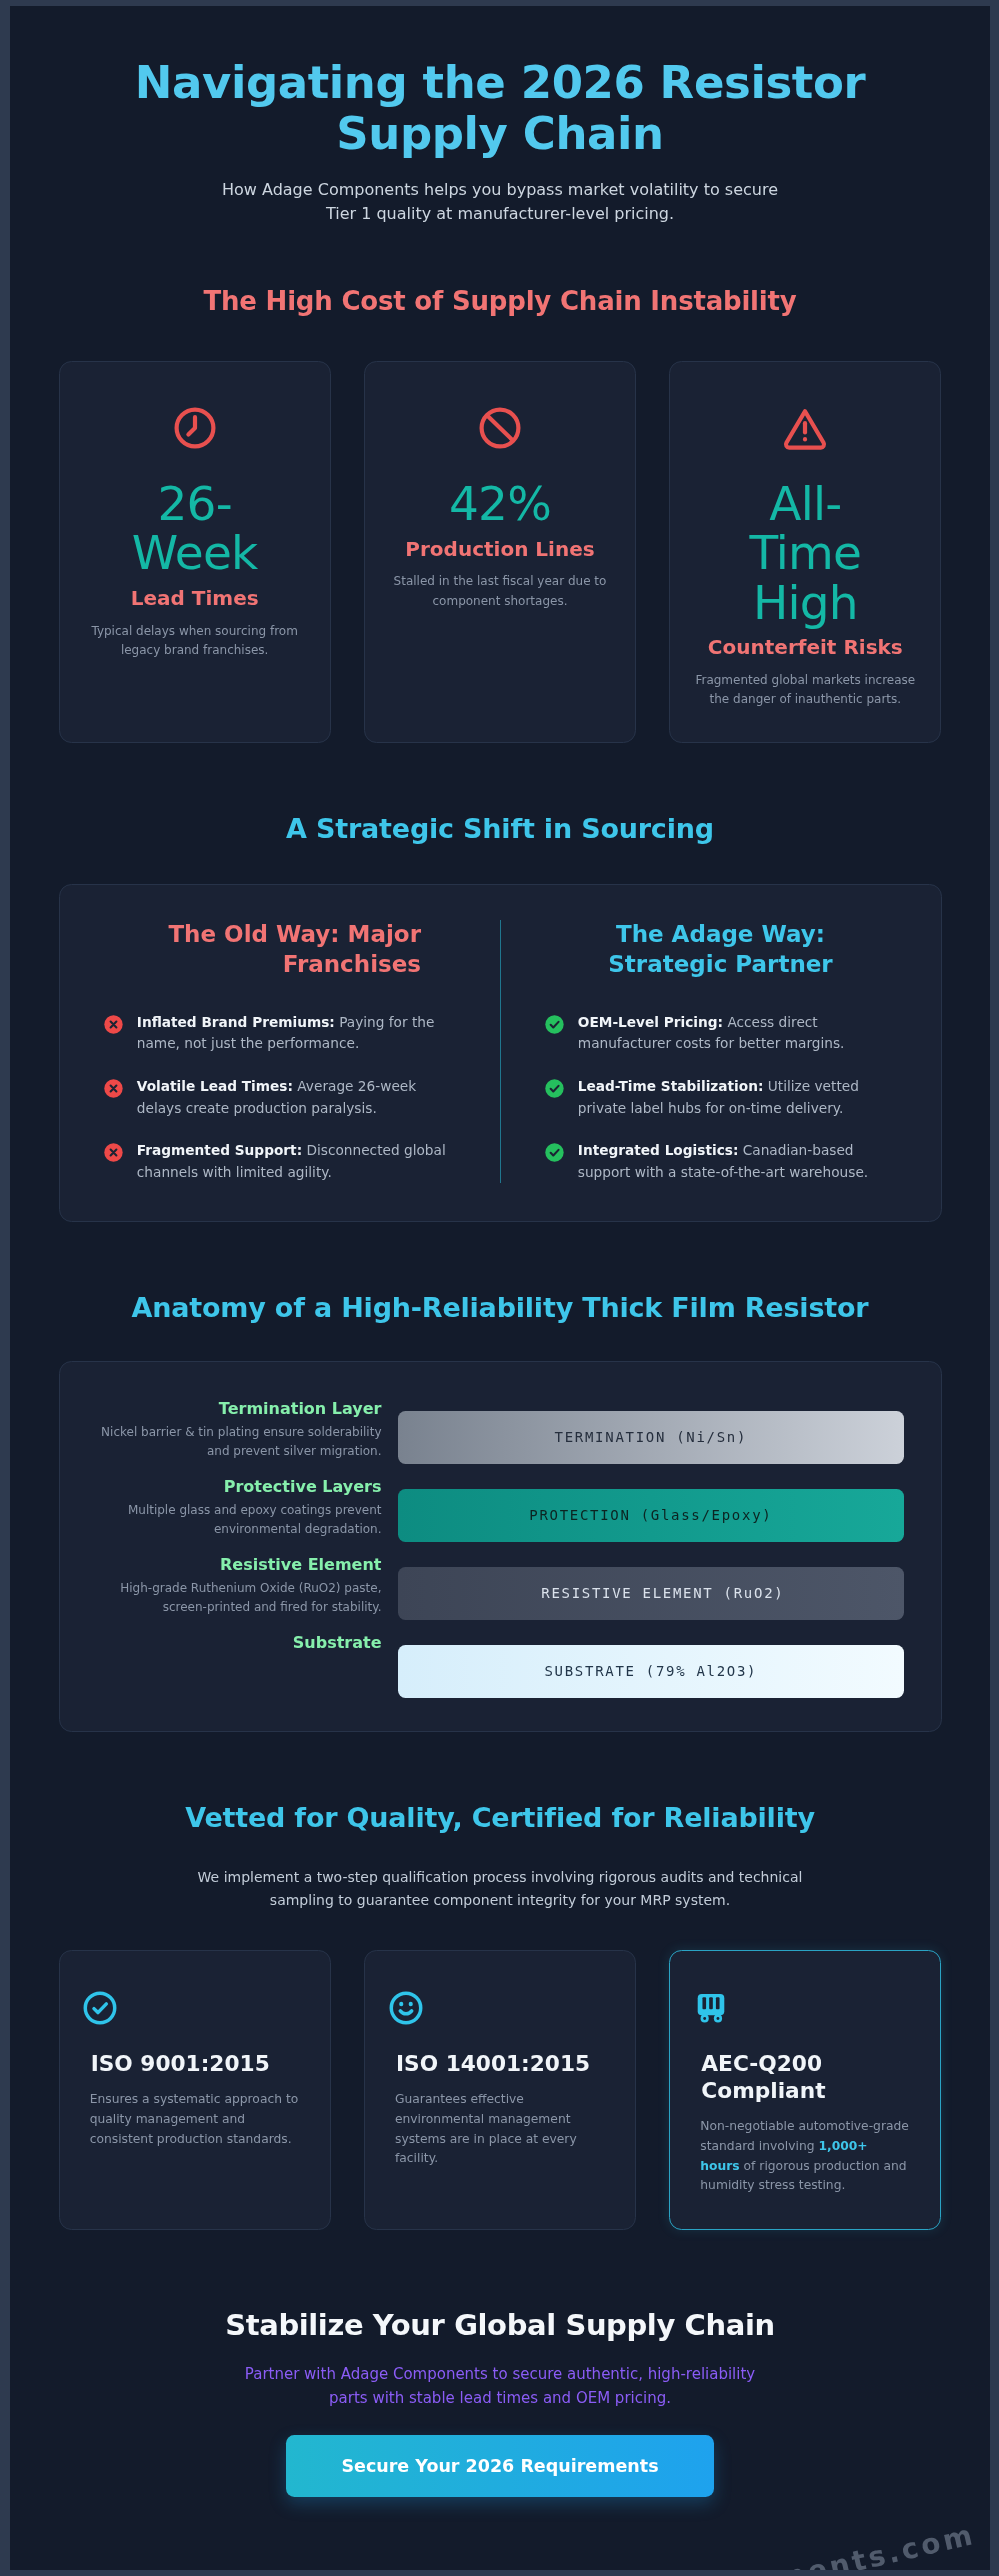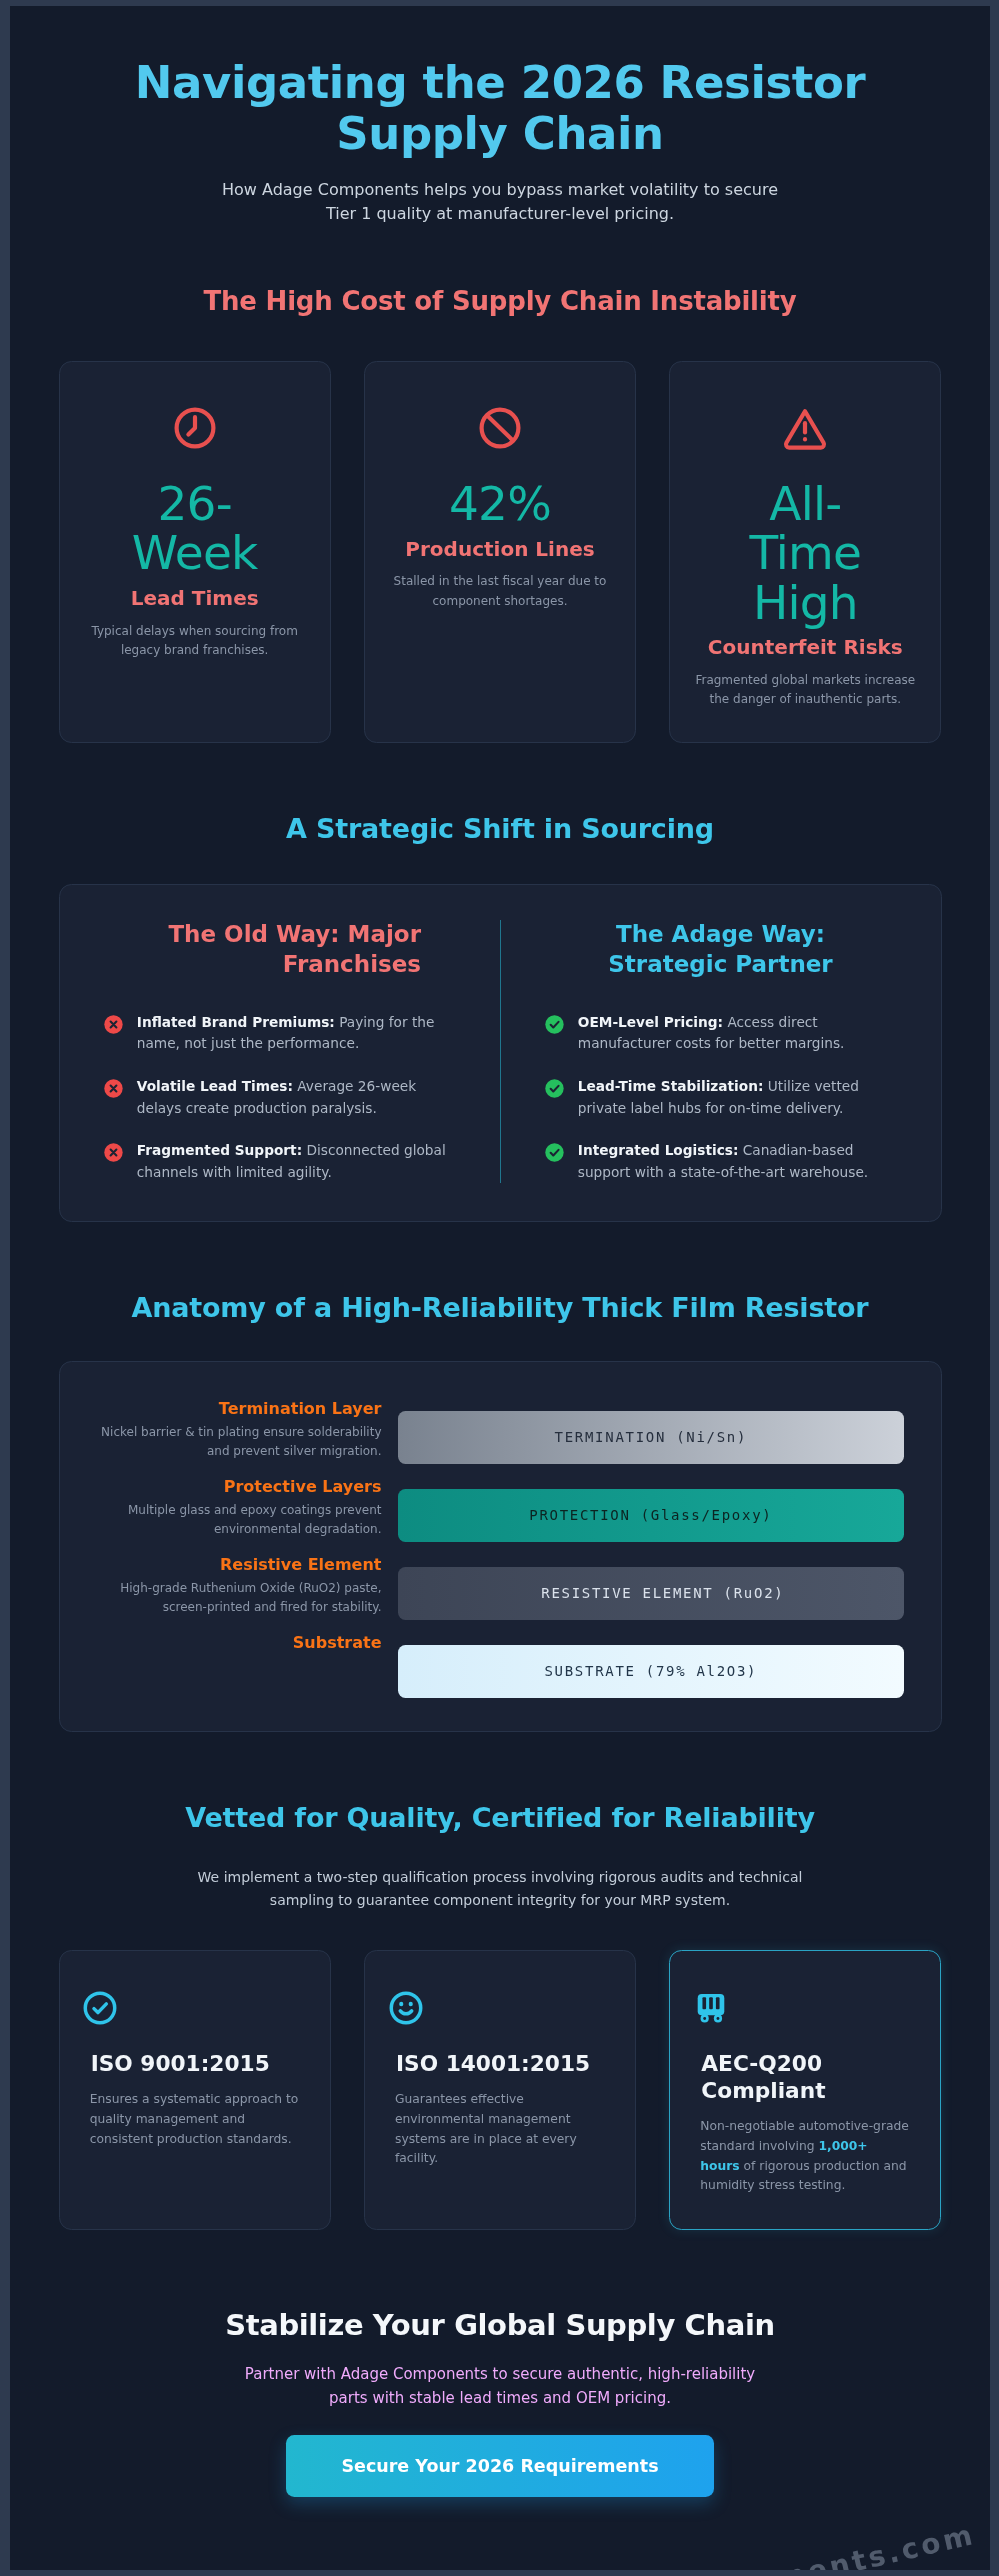--- a/index.html
+++ b/index.html
@@ -54,21 +54,21 @@
   .li-icon { flex:0 0 auto; margin-top:1.7px; }
   .li-icon svg { width:21px; height:21px; display:block; }
   .li-text { font-size:13.7px; line-height:1.55; color:#aeb8c6; }
   .li-text b { color:#f1f5f9; }
 
   
   .anatomy-card { margin-top:38px; padding:37px 37px 33px; }
   .layer-row { display:flex; align-items:flex-start; gap:16.7px; margin-bottom:13.3px; }
   .layer-row:last-child { margin-bottom:0; }
   .layer-info { width:285px; flex:0 0 auto; text-align:right; }
-  .layer-title { font-size:16px; font-weight:bold; color:#f97316; }
+  .layer-title { font-size:16px; font-weight:bold; color:#86efac; }
   .layer-desc  { margin-top:5px; font-size:12px; line-height:1.55; color:#8b96a8; }
   .layer-bar {
     flex:1; height:53px; margin-top:11.7px; border-radius:7.5px;
     display:flex; align-items:center; justify-content:center;
     font-family:"DejaVu Sans Mono", monospace; font-size:14px; letter-spacing:1.7px;
   }
   .bar-termination { background:linear-gradient(90deg,#79828f,#ccd1d9); color:#252e3d; }
   .bar-protection  { background:linear-gradient(90deg,#0d8c81,#17a899); color:#0c2421; }
   .bar-resistive   { background:linear-gradient(90deg,#3d4556,#4d5668); color:#dbe2ec;padding-left:24px; }
   .bar-substrate   { background:linear-gradient(90deg,#d6eefb,#f2fbff); color:#22364a; }
@@ -81,21 +81,21 @@
   .cert-card.highlight { border:1.2px solid #2aa3c4; box-shadow:0 0 11.7px rgba(42,163,196,.18); }
   .cert-icon { color:#2fc4ea; }
   .cert-icon svg { width:38px; height:38px; }
   .cert-title { margin:20px auto 0; max-width:208px; font-size:21.7px; font-weight:bold; color:#f1f5f9; line-height:1.25; }
   .cert-desc  { margin:13.3px auto 0; max-width:210px; font-size:12.3px; line-height:1.6; color:#8b96a8; }
   .cert-desc b.hl { color:#3ec6ea; font-weight:bold; }
 
   
   .cta { text-align:center; margin-top:78px; }
   .cta-heading { font-size:29px; font-weight:bold; color:#f4f7fa; letter-spacing:-0.4px; }
-  .cta-text { margin:20px auto 0; max-width:550px; font-size:15px; line-height:1.6; color:#f0abfc; }
+  .cta-text { margin:20px auto 0; max-width:550px; font-size:15px; line-height:1.6; color:#8b5cf6; }
   .cta-button {
     margin-top:25px; display:inline-block; border:none; cursor:pointer;
     background:linear-gradient(90deg,#22b7cf,#1ea2ee); color:#ffffff;
     font-family:"DejaVu Sans", sans-serif; font-size:17.5px; font-weight:bold;
     padding:21px 55px; border-radius:8.3px; box-shadow:0 6.7px 16.7px rgba(30,162,238,.25);
   }
 
   
   .watermark {
     position:absolute; right:11.7px; bottom:20px;

